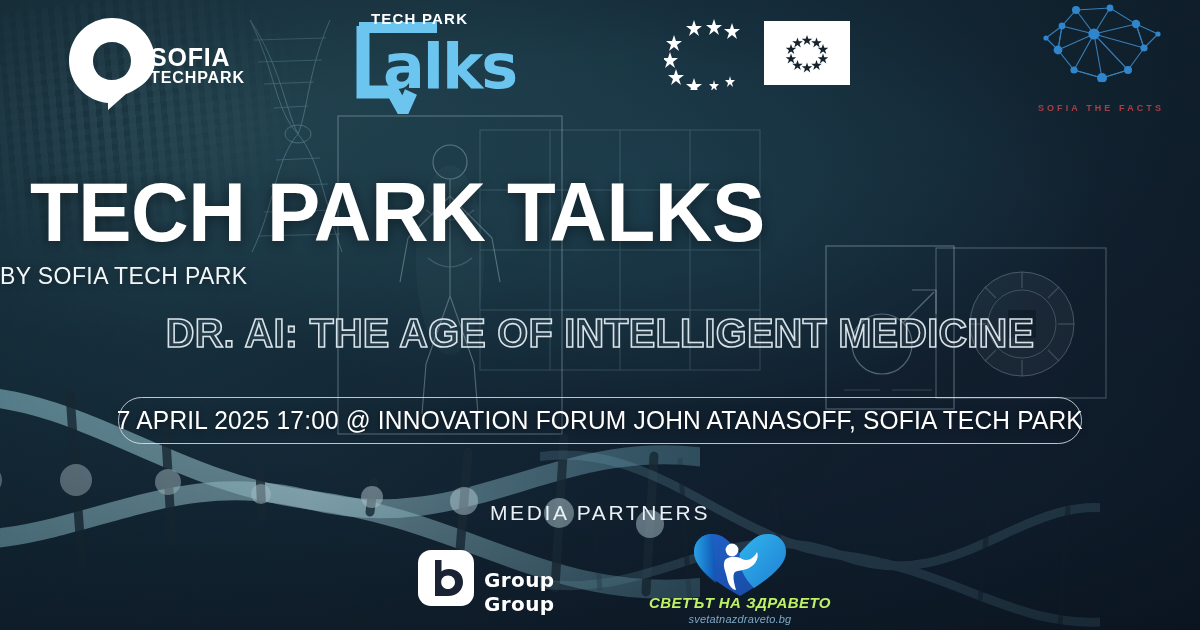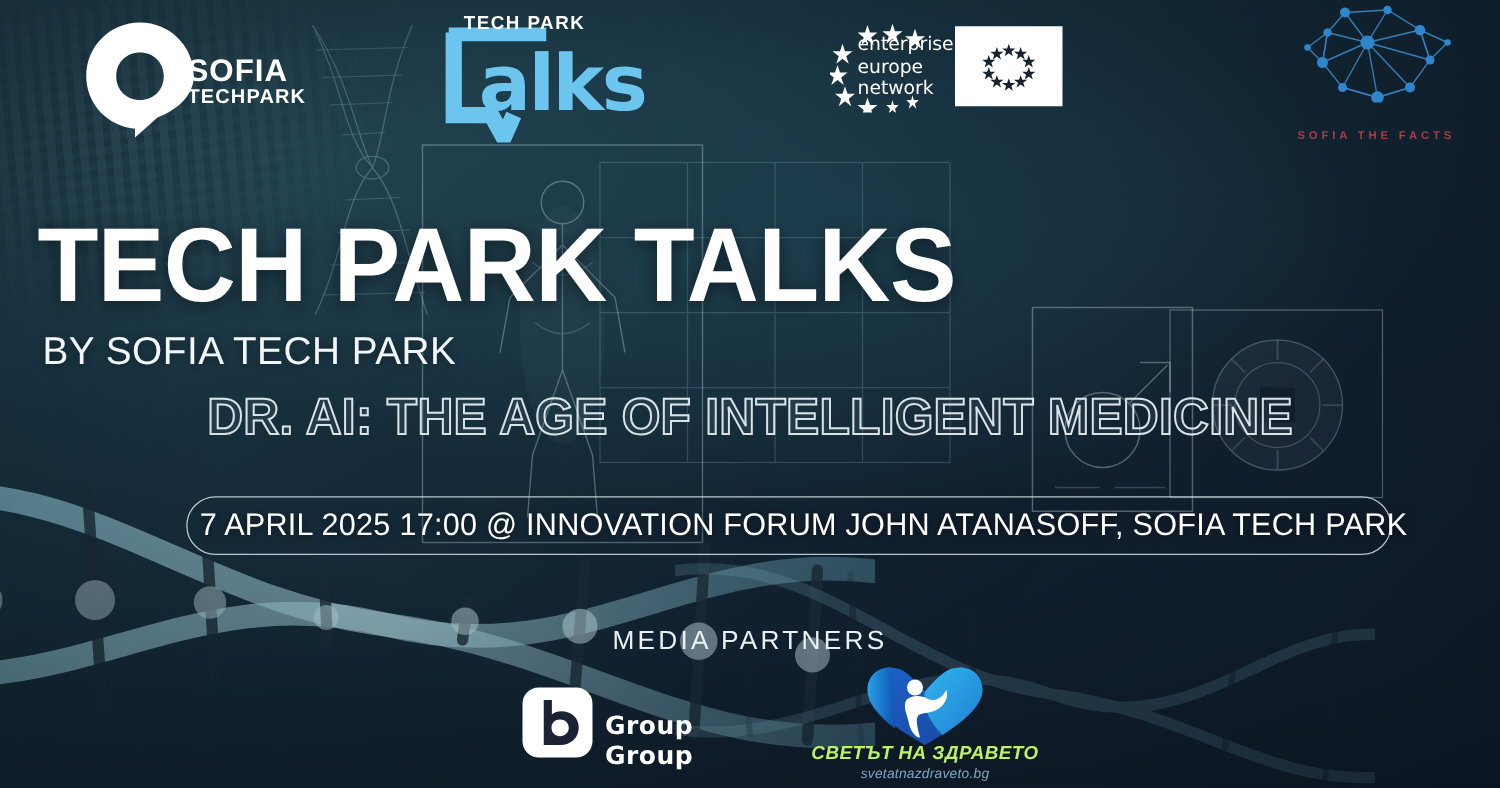--- a/index.html
+++ b/index.html
@@ -87,42 +87,40 @@
   .headline{position:absolute;left:0;top:172px;width:1200px;text-align:left;}
   .title{
     color:#ffffff;font-size:84px;font-weight:700;line-height:.96;
     letter-spacing:-0.5px;
     font-family:"Liberation Sans Narrow","Liberation Sans", sans-serif;
     transform:scaleX(.95);transform-origin:50% 50%;
     text-shadow:0 2px 14px rgba(0,0,0,.45);
     white-space:nowrap;
   }
   .byline{
-    margin-top:10px;color:#f2f6f8;font-size:31px;font-weight:400;
+    margin-top:10px;color:#f2f6f8;font-size:23px;font-weight:400;
     letter-spacing:.4px;white-space:nowrap;
     text-shadow:0 1px 8px rgba(0,0,0,.4);
-    padding-left:34px;
   }
   .subtitle{
     position:absolute;left:0;top:310px;width:1200px;text-align:center;
     font-size:41px;font-weight:700;letter-spacing:.2px;white-space:nowrap;
     font-family:"Liberation Sans Narrow","Liberation Sans", sans-serif;
     color:rgba(255,255,255,.06);
     -webkit-text-stroke:1.6px rgba(233,243,248,.92);
     transform:scaleX(.97);transform-origin:50% 50%;
   }
 
   
   .pill{
     position:absolute;left:118px;top:397px;width:964px;height:47px;
     border:1.6px solid rgba(222,236,243,.82);
     border-radius:26px;
-    display:flex;align-items:center;
+    display:flex;align-items:center;justify-content:center;
     box-sizing:border-box;
-    margin-left:31px;
   }
   .pill-txt{
     color:#ffffff;font-size:25px;font-weight:400;letter-spacing:.2px;white-space:nowrap;
     font-family:"Liberation Sans Narrow","Liberation Sans", sans-serif;
     transform:scaleX(.98);
     text-shadow:0 1px 7px rgba(0,0,0,.5);
   }
 
   
   .mp-label{
@@ -306,25 +304,20 @@
           <polygon points="50,1 52,7 58,7 53,11 55,17 50,13 45,17 47,11 42,7 48,7"></polygon>
           <polygon points="68,5 70,11 76,11 71,15 73,21 68,17 63,21 65,15 60,11 66,11"></polygon>
           <polygon points="10,17 12,23 18,23 13,27 15,33 10,29 5,33 7,27 2,23 8,23"></polygon>
           <polygon points="6,34 8,40 14,40 9,44 11,50 6,46 1,50 3,44 -2,40 4,40"></polygon>
           <polygon points="12,51 14,57 20,57 15,61 17,67 12,63 7,67 9,61 4,57 10,57"></polygon>
           <polygon points="30,60 32,66 38,66 33,70 35,76 30,72 25,76 27,70 22,66 28,66"></polygon>
           <polygon points="50,62 51,66 55,66 52,69 53,73 50,70 47,73 48,69 45,66 49,66"></polygon>
           <polygon points="66,58 67,62 71,62 68,65 69,69 66,66 63,69 64,65 61,62 65,62"></polygon>
         </g>
       </svg>
-      <div class="een-txt">
-        <div>enterprise</div>
-        <div>europe</div>
-        <div>network</div>
-      </div>
       <div class="eu-flag">
         <svg viewBox="0 0 86 64" width="86" height="64">
           <g fill="#16232e">
             <polygon points="43,14 44.3,17.8 48.3,17.8 45.1,20.2 46.3,24 43,21.6 39.7,24 40.9,20.2 37.7,17.8 41.7,17.8"></polygon>
             <polygon points="52.5,16.5 53.8,20.3 57.8,20.3 54.6,22.7 55.8,26.5 52.5,24.1 49.2,26.5 50.4,22.7 47.2,20.3 51.2,20.3"></polygon>
             <polygon points="59,23 60.3,26.8 64.3,26.8 61.1,29.2 62.3,33 59,30.6 55.7,33 56.9,29.2 53.7,26.8 57.7,26.8"></polygon>
             <polygon points="59,32.5 60.3,36.3 64.3,36.3 61.1,38.7 62.3,42.5 59,40.1 55.7,42.5 56.9,38.7 53.7,36.3 57.7,36.3"></polygon>
             <polygon points="52.5,39 53.8,42.8 57.8,42.8 54.6,45.2 55.8,49 52.5,46.6 49.2,49 50.4,45.2 47.2,42.8 51.2,42.8"></polygon>
             <polygon points="43,41.5 44.3,45.3 48.3,45.3 45.1,47.7 46.3,51.5 43,49.1 39.7,51.5 40.9,47.7 37.7,45.3 41.7,45.3"></polygon>
             <polygon points="33.5,39 34.8,42.8 38.8,42.8 35.6,45.2 36.8,49 33.5,46.6 30.2,49 31.4,45.2 28.2,42.8 32.2,42.8"></polygon>

